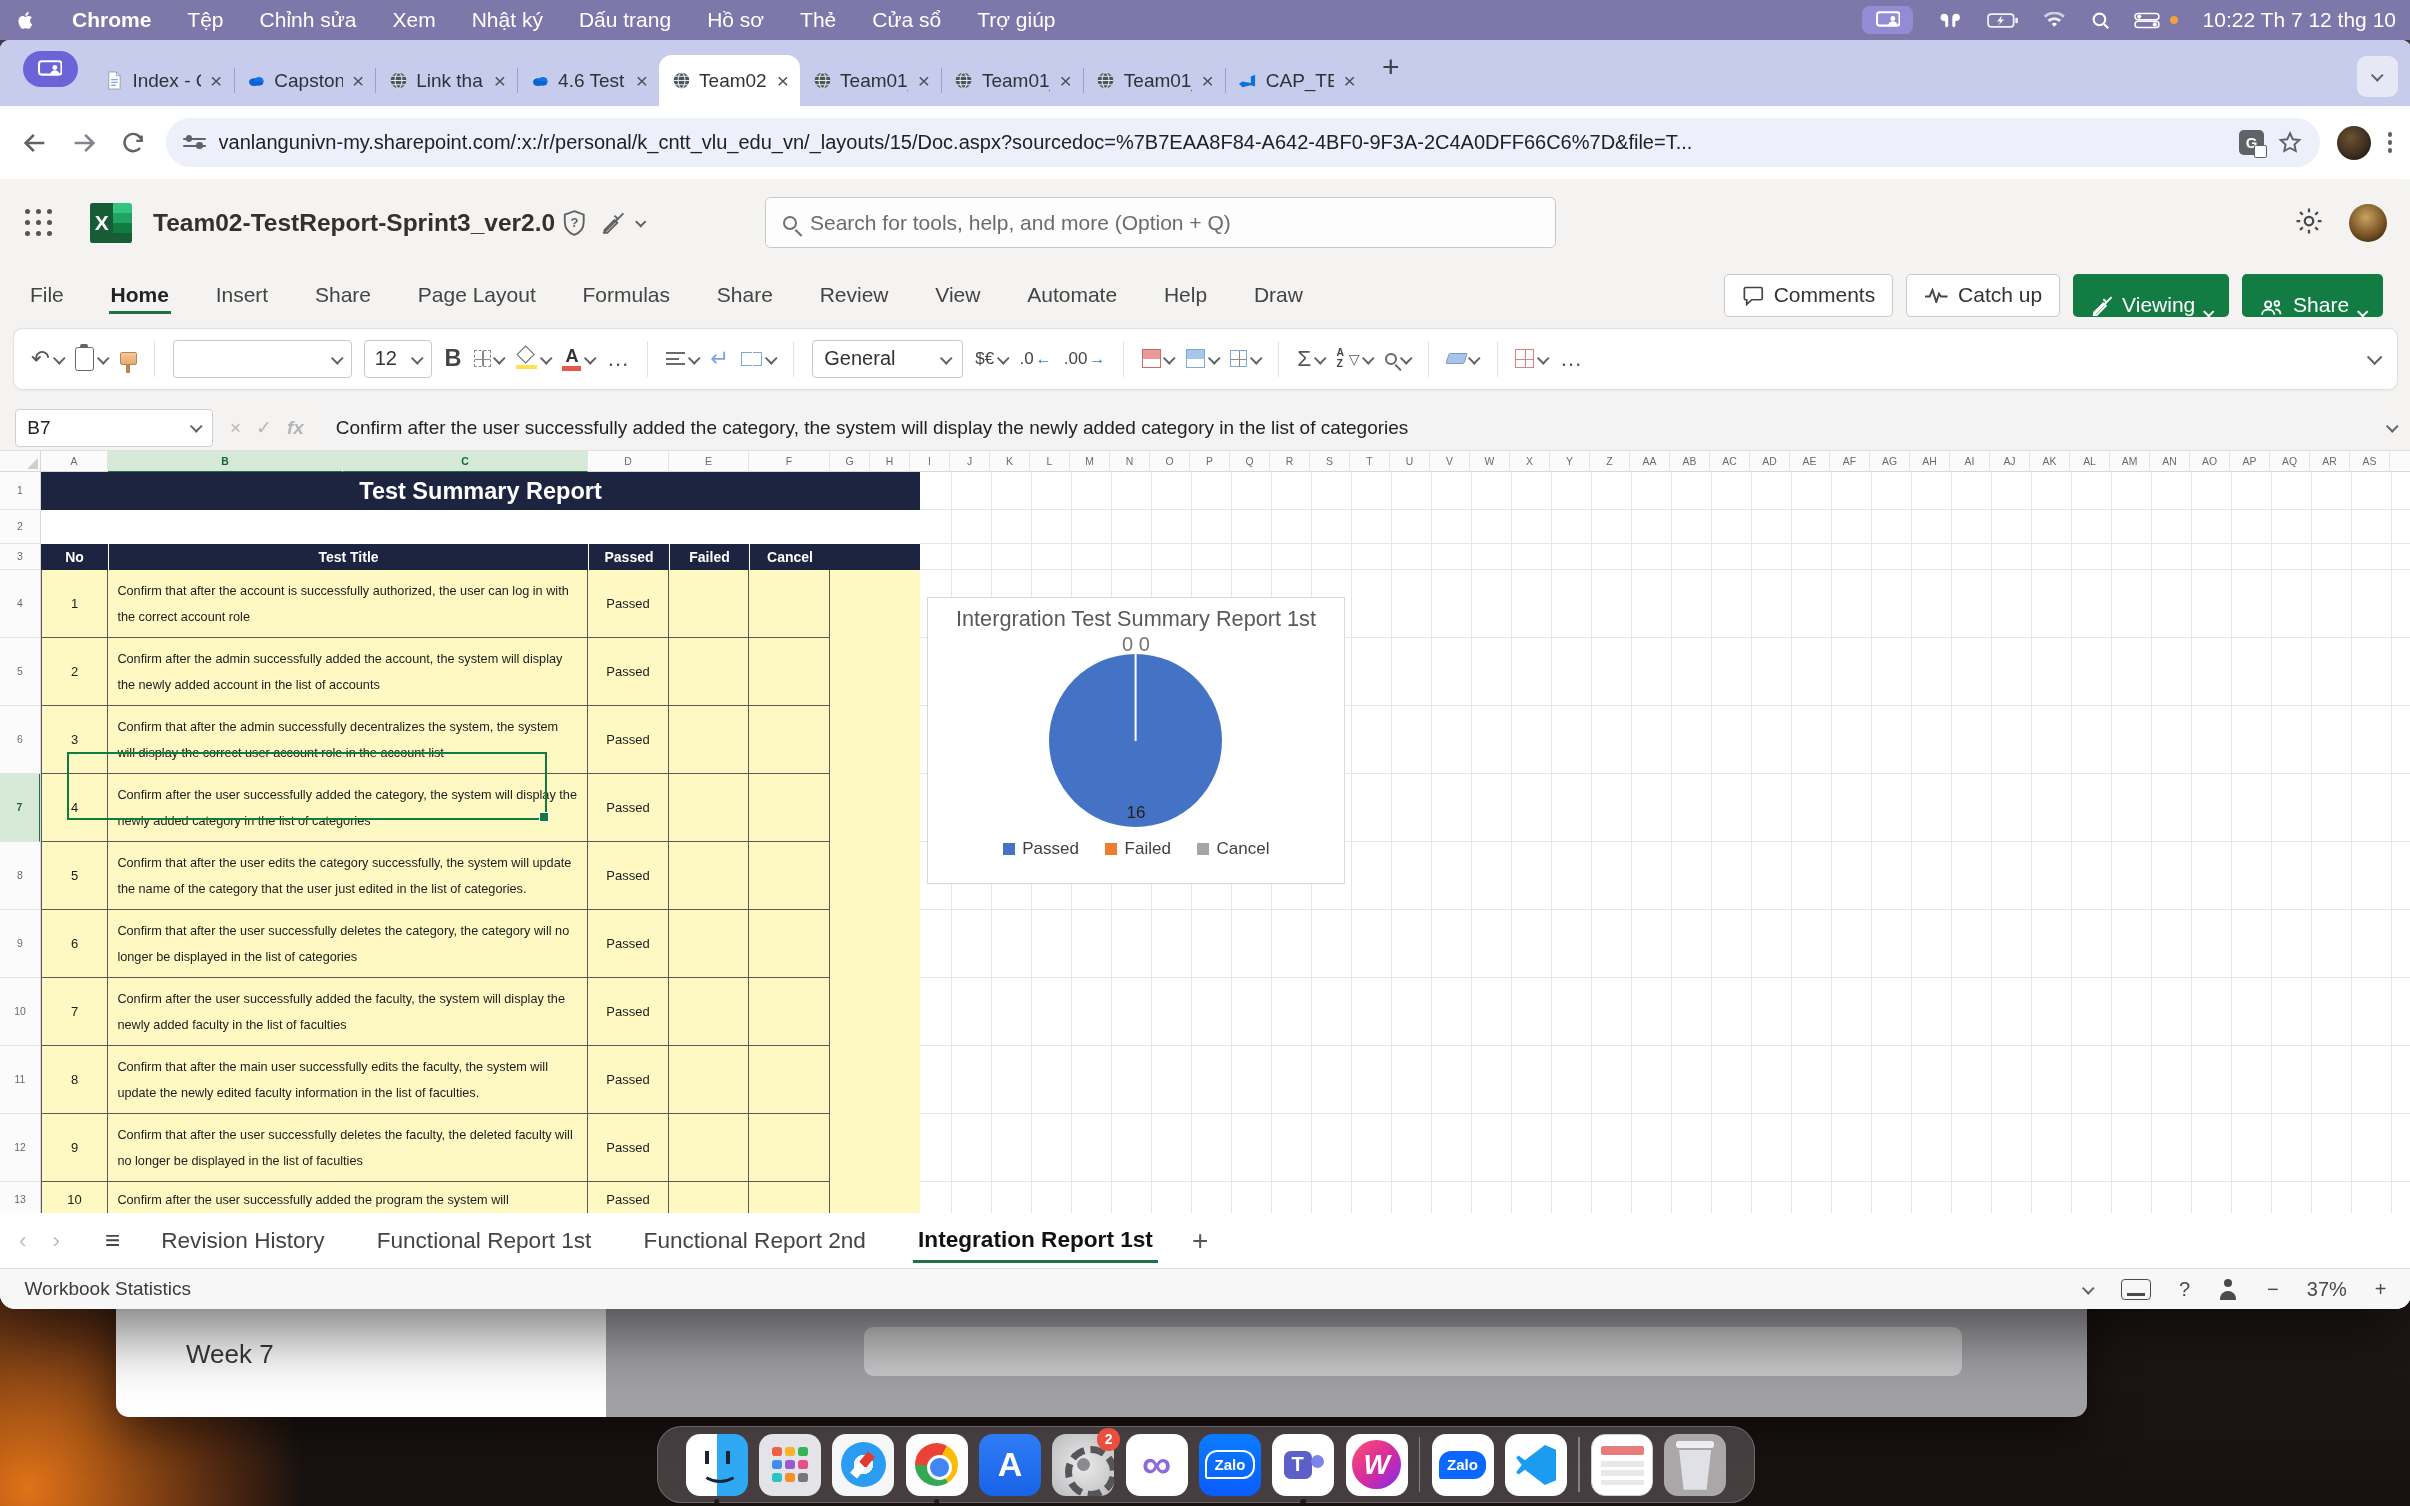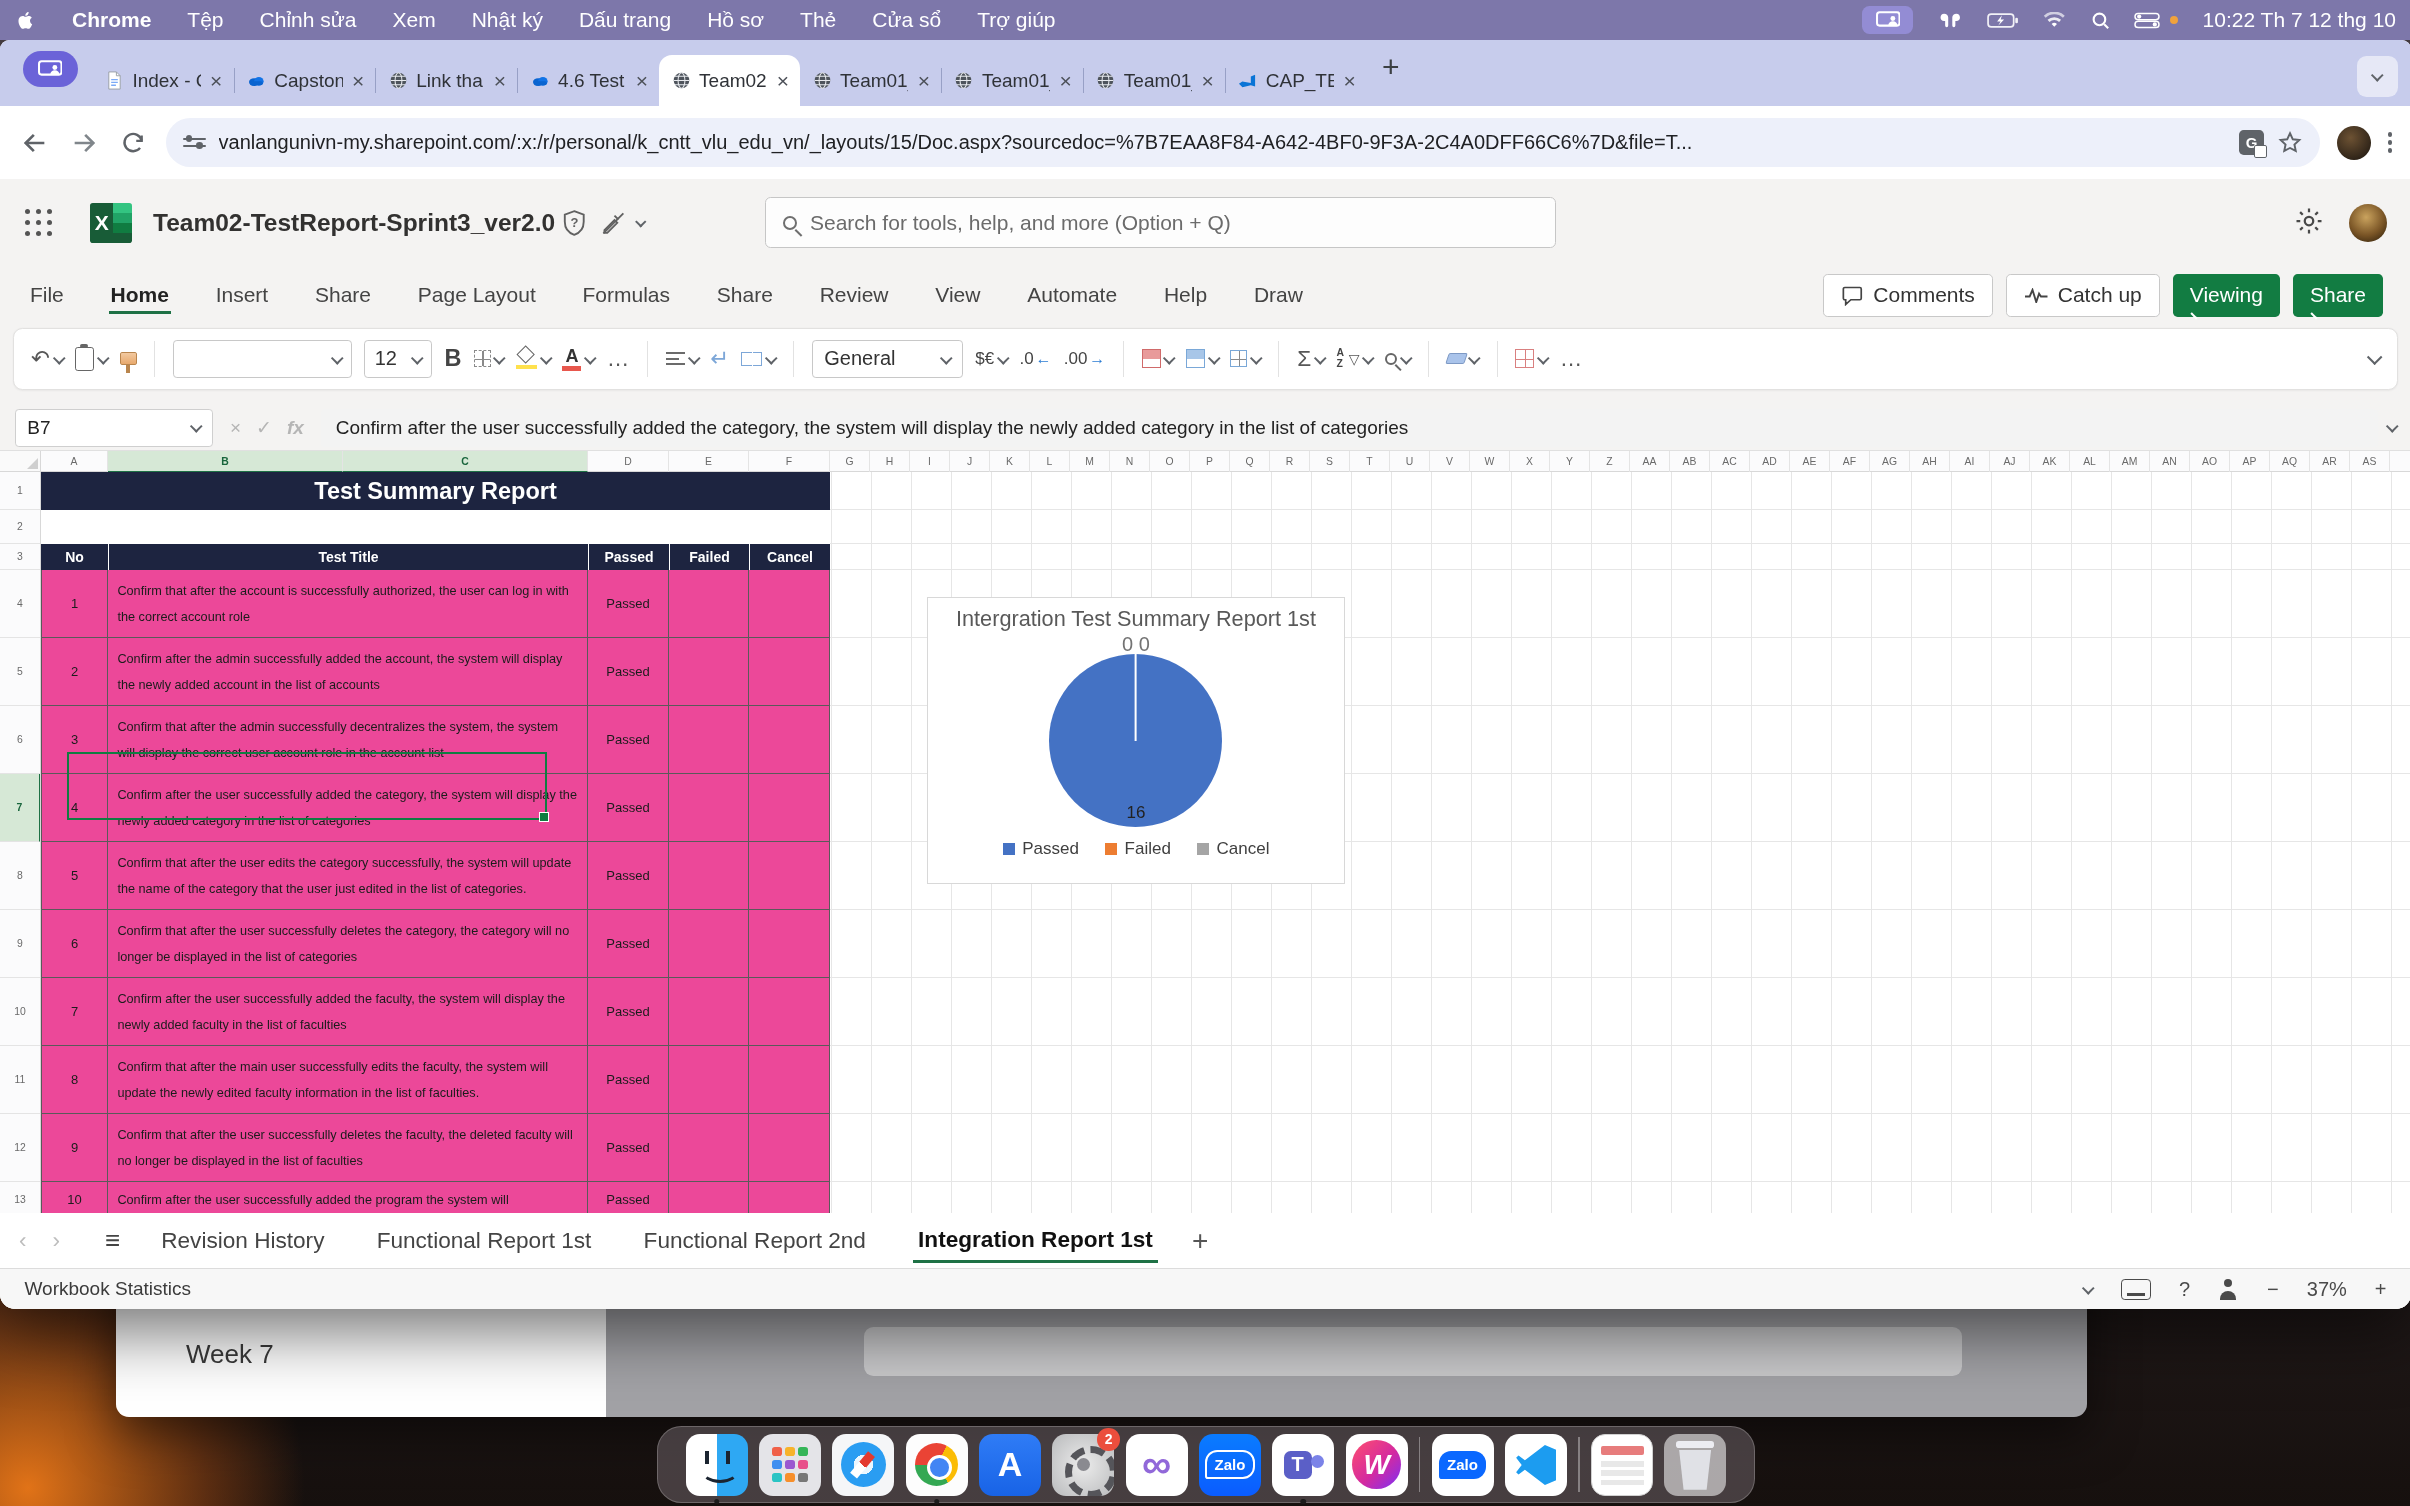--- a/index.html
+++ b/index.html
@@ -89,22 +89,22 @@
   .mag::after{content:"";position:absolute;left:11.3px;top:11.3px;width:8.5px;height:2.1px;background:#6f6f6f;transform:rotate(45deg);transform-origin:0 0;}
   .xl-right{margin-left:auto;display:flex;align-items:center;gap:24.5px;}
   .avatar2{width:38px;height:38px;border-radius:50%;background:radial-gradient(circle at 45% 35%,#caa35e,#7a5526 55%,#241808);}
 
   .xl-menurow{height:58px;display:flex;align-items:center;padding:0 28px;}
   .rtab{font-size:21px;color:#444;margin-right:43px;padding:7.5px 1.9px;white-space:nowrap;}
   .rtab.active{font-weight:700;color:#222;border-bottom:3.8px solid #1e7145;padding-bottom:3.8px;}
   .xl-actions{margin-left:auto;display:flex;align-items:center;gap:13px;}
   .btn-light{height:43px;border:0.9px solid #c8c8c8;border-radius:4.7px;background:#fff;display:flex;align-items:center;
     gap:9.4px;padding:0 17px;font-size:21px;color:#333;}
-  .btn-green{height:43px;border-radius:4.7px;background:#127c42;display:flex;align-items:flex-start;gap:9.4px;
-    padding:0 17px;font-size:21px;color:#fff;flex-direction:column;}
+  .btn-green{height:43px;border-radius:4.7px;background:#127c42;display:flex;align-items:flex-end;gap:9.4px;
+    padding:0 17px;font-size:21px;color:#fff;}
   .btn-green .cv{border-color:#fff;width:7.5px;height:7.5px;}
 
   
   .xl-toolwrap{height:81px;padding:3.8px 13px 15px;}
   .xl-toolbar{height:62px;background:#fff;border:0.9px solid #e2e1e0;border-radius:9.4px;display:flex;align-items:center;
     padding:0 17px;gap:12.2px;box-shadow:0 0.9px 1.9px rgba(0,0,0,.05);}
   .tbi{display:flex;align-items:center;gap:4.7px;color:#575757;}
   .tbg{font-size:22.6px;color:#575757;}
   .tdiv{width:0.9px;height:36px;background:#e2e2e2;margin:0 5.6px;flex:0 0 auto;}
   .fontbox{width:179px;height:38px;border:0.9px solid #c8c8c8;border-radius:3.8px;display:flex;align-items:center;
@@ -165,21 +165,21 @@
   .colcell.sel{background:#d6e8d6;color:#18653c;font-weight:700;border-bottom:1.9px solid #1e7145;}
   .rowgutter{position:absolute;left:0;top:21px;width:41px;border-right:0.9px solid #d8d8d8;background:#fbfbfc;}
   .rowcell{display:flex;align-items:center;justify-content:center;font-size:10.4px;color:#6a6a6a;border-bottom:0.9px solid #e4e4e4;}
   .rowcell.sel{background:#d6e8d6;color:#18653c;font-weight:700;border-right:1.9px solid #1e7145;}
   .hlines{position:absolute;left:41px;top:21px;right:0;}
   .hline{border-bottom:0.9px solid #e6e6e6;}
   .vlines{position:absolute;left:831px;top:21px;right:0;bottom:0;
     background-image:repeating-linear-gradient(to right,#e6e6e6 0 0.9px,transparent 0.9px 40px);}
 
   
-  .sheet-table{position:absolute;left:41px;top:21px;width:789px;background:#ec4899;}
+  .sheet-table{position:absolute;left:41px;top:21px;width:879px;background:#fef9c3;}
   .t-title{height:38px;background:#1d2440;color:#fff;font-weight:700;font-size:23.5px;display:flex;align-items:center;justify-content:center;}
   .t-blank{height:34px;background:#fff;}
   .t-head{height:26px;display:flex;background:#1d2440;}
   .t-head .hc{color:#fff;font-weight:700;font-size:14px;display:flex;align-items:center;justify-content:center;border-left:1.9px solid #fff;}
   .t-head .hc:first-child{border-left:none;}
   .t-row{display:flex;height:68px;}
   .t-row.partial{height:36px;overflow:hidden;}
   .tc{border-right:1.3px solid #5a5a5a;border-bottom:1.3px solid #5a5a5a;display:flex;align-items:center;font-size:12.7px;color:#1c1c1c;}
   .tc.first{border-left:1.3px solid #5a5a5a;}
   .tc.no{justify-content:center;font-size:13px;}

